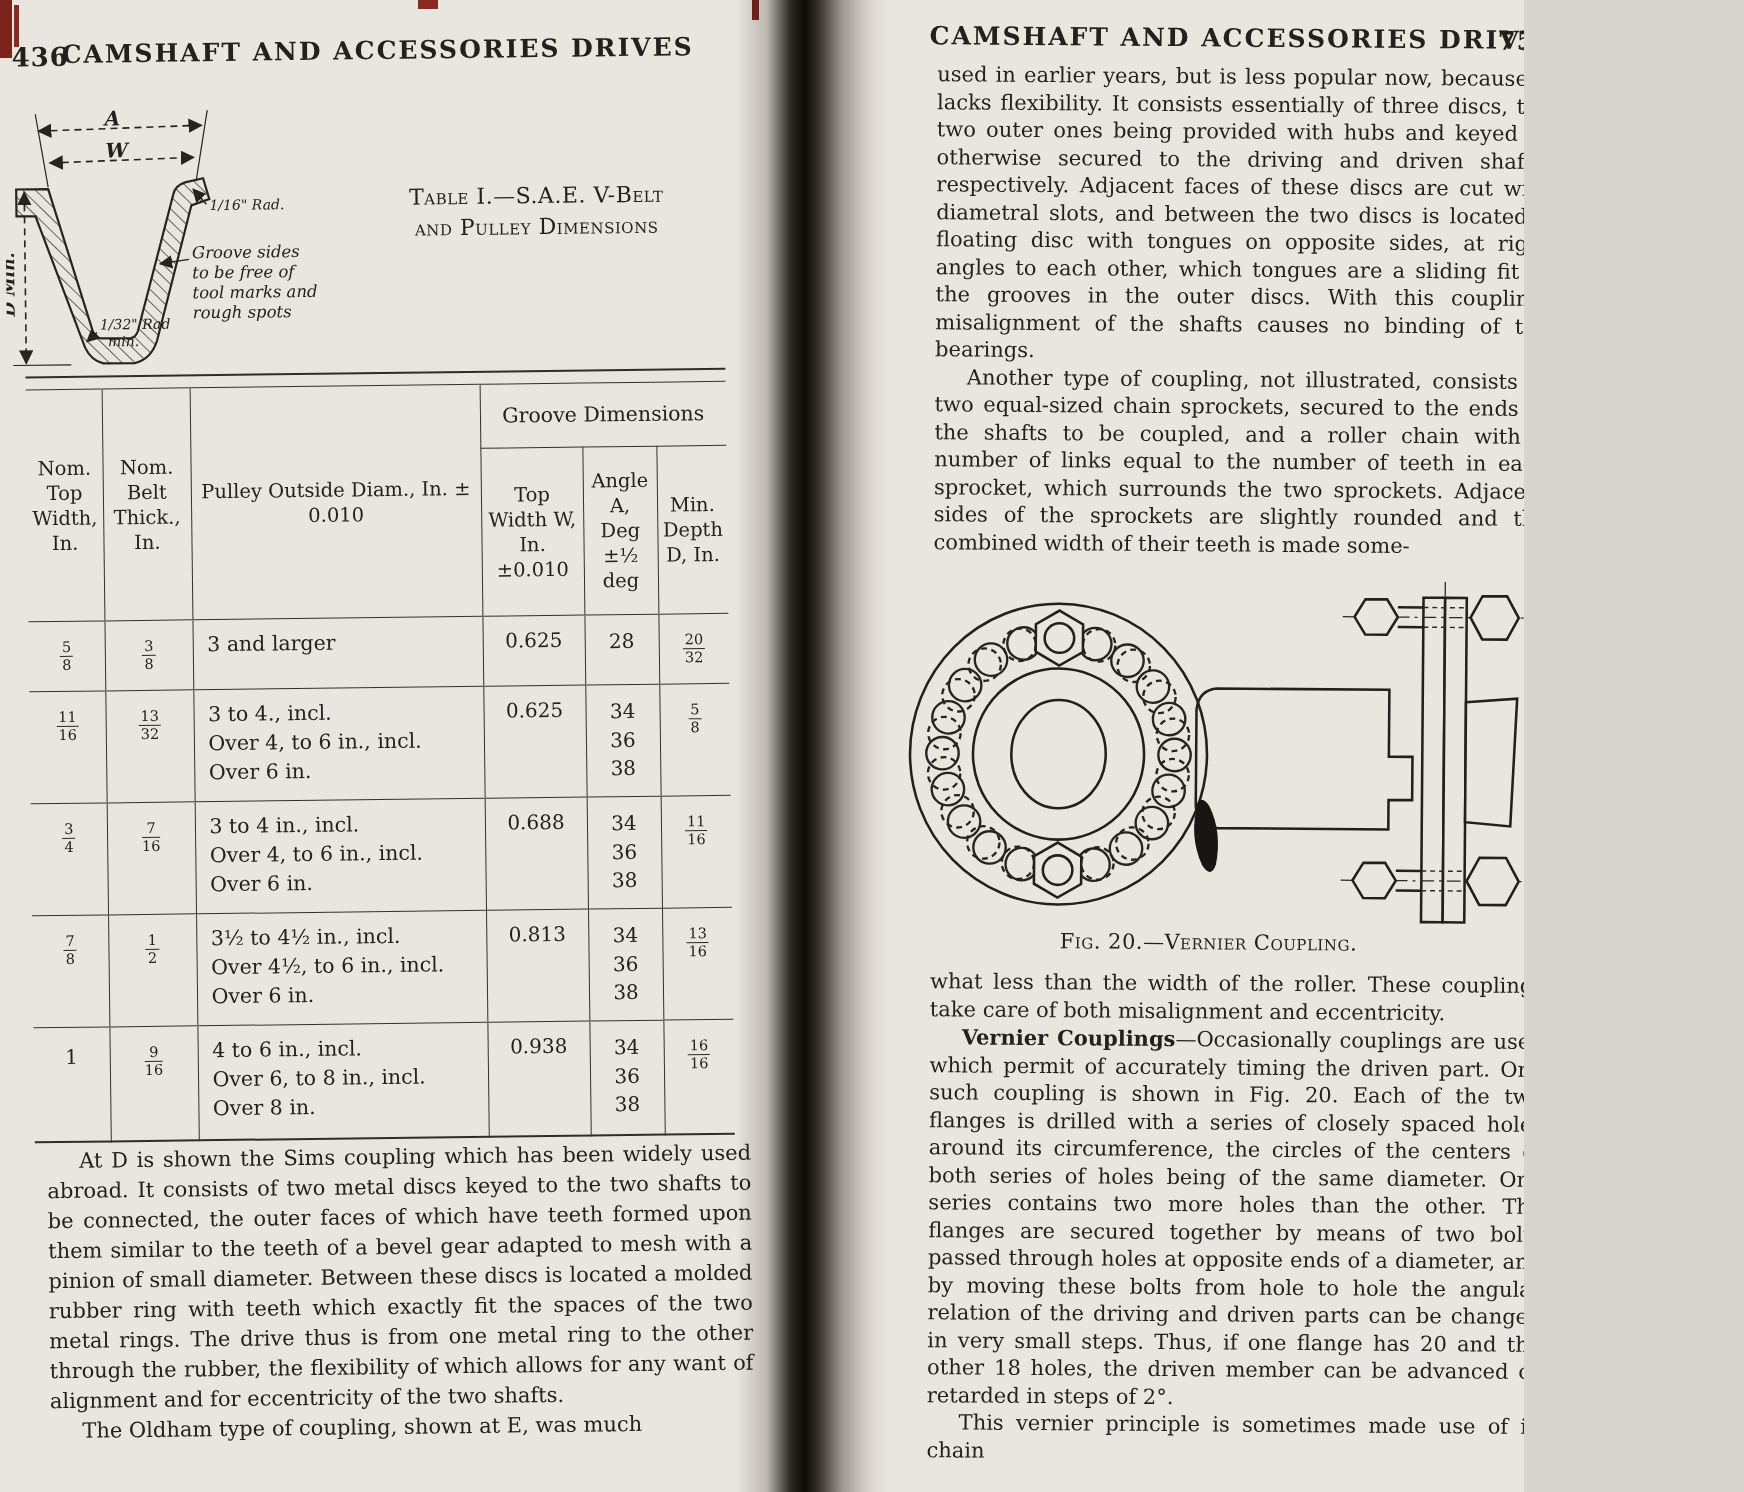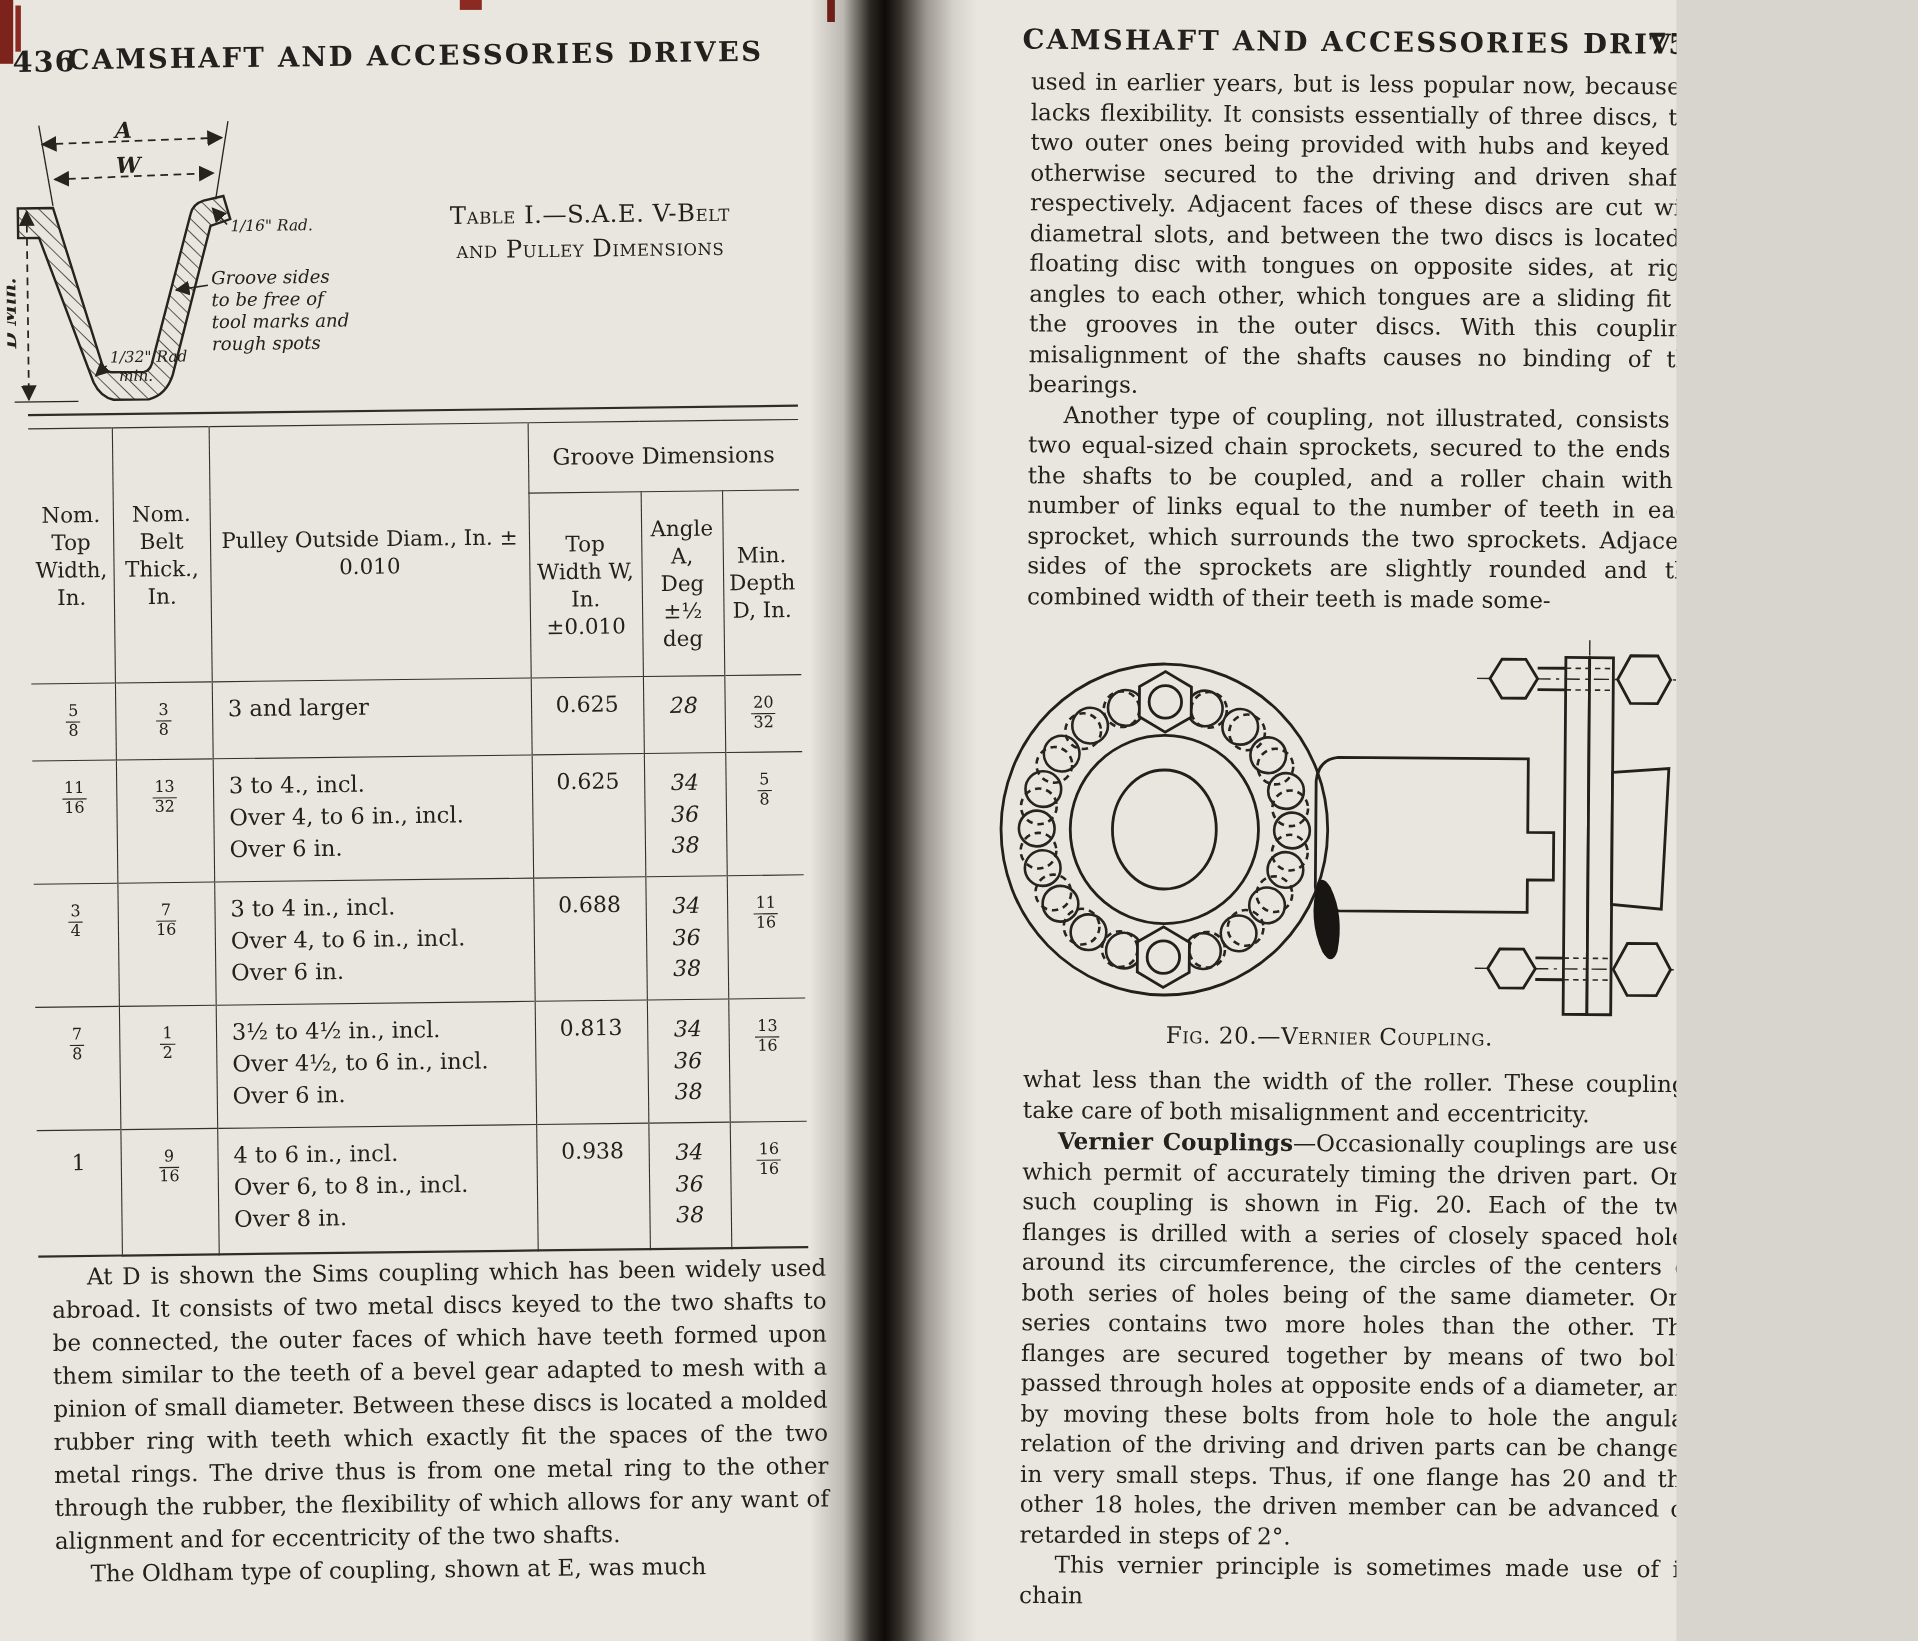--- a/index.html
+++ b/index.html
@@ -58,21 +58,21 @@
   table.vtable { border-collapse:collapse; width:700px; table-layout:fixed;
                  border-top:1.5px solid #33312d; border-bottom:2.2px solid #2f2d29;
                  font-size:20px; }
   .vtable th, .vtable td { border-left:1.5px solid #33312d; font-weight:normal; }
   .vtable .nol { border-left:none; }
   .vtable thead th { text-align:center; vertical-align:middle; font-size:19.5px; line-height:25px; padding:4px 5px; }
   .vtable th.gh { border-bottom:1.5px solid #33312d; font-size:20.5px; }
   .vtable tbody td { border-top:1.5px solid #33312d; vertical-align:top; text-align:center; padding-top:12px; }
   .vtable tbody td.diam { text-align:left; padding-left:14px; line-height:29px; padding-top:10px; font-size:20.5px; }
   .vtable tbody td.fr { padding-top:17px; }
-  .vtable tbody td .ang div { line-height:28.5px;font-style:italic; }
+  .vtable tbody td .ang div { line-height:28.5px; }
   .frac { display:inline-block; text-align:center; font-size:14.5px; line-height:1.12; vertical-align:top; }
   .fnum { display:block; border-bottom:1.4px solid #2a2824; padding:0 2px 0.5px; }
   .fden { display:block; padding-top:0.5px; }
 
   
   .body-l { left:42px; top:1142px; width:704px; }
   .flow-r { left:104px; top:64px; width:614px; }
   p.para { text-align:justify; font-size:21px; line-height:30px; }
   .flow-r p.para { line-height:27.5px; }
   p.indent { text-indent:32px; }

